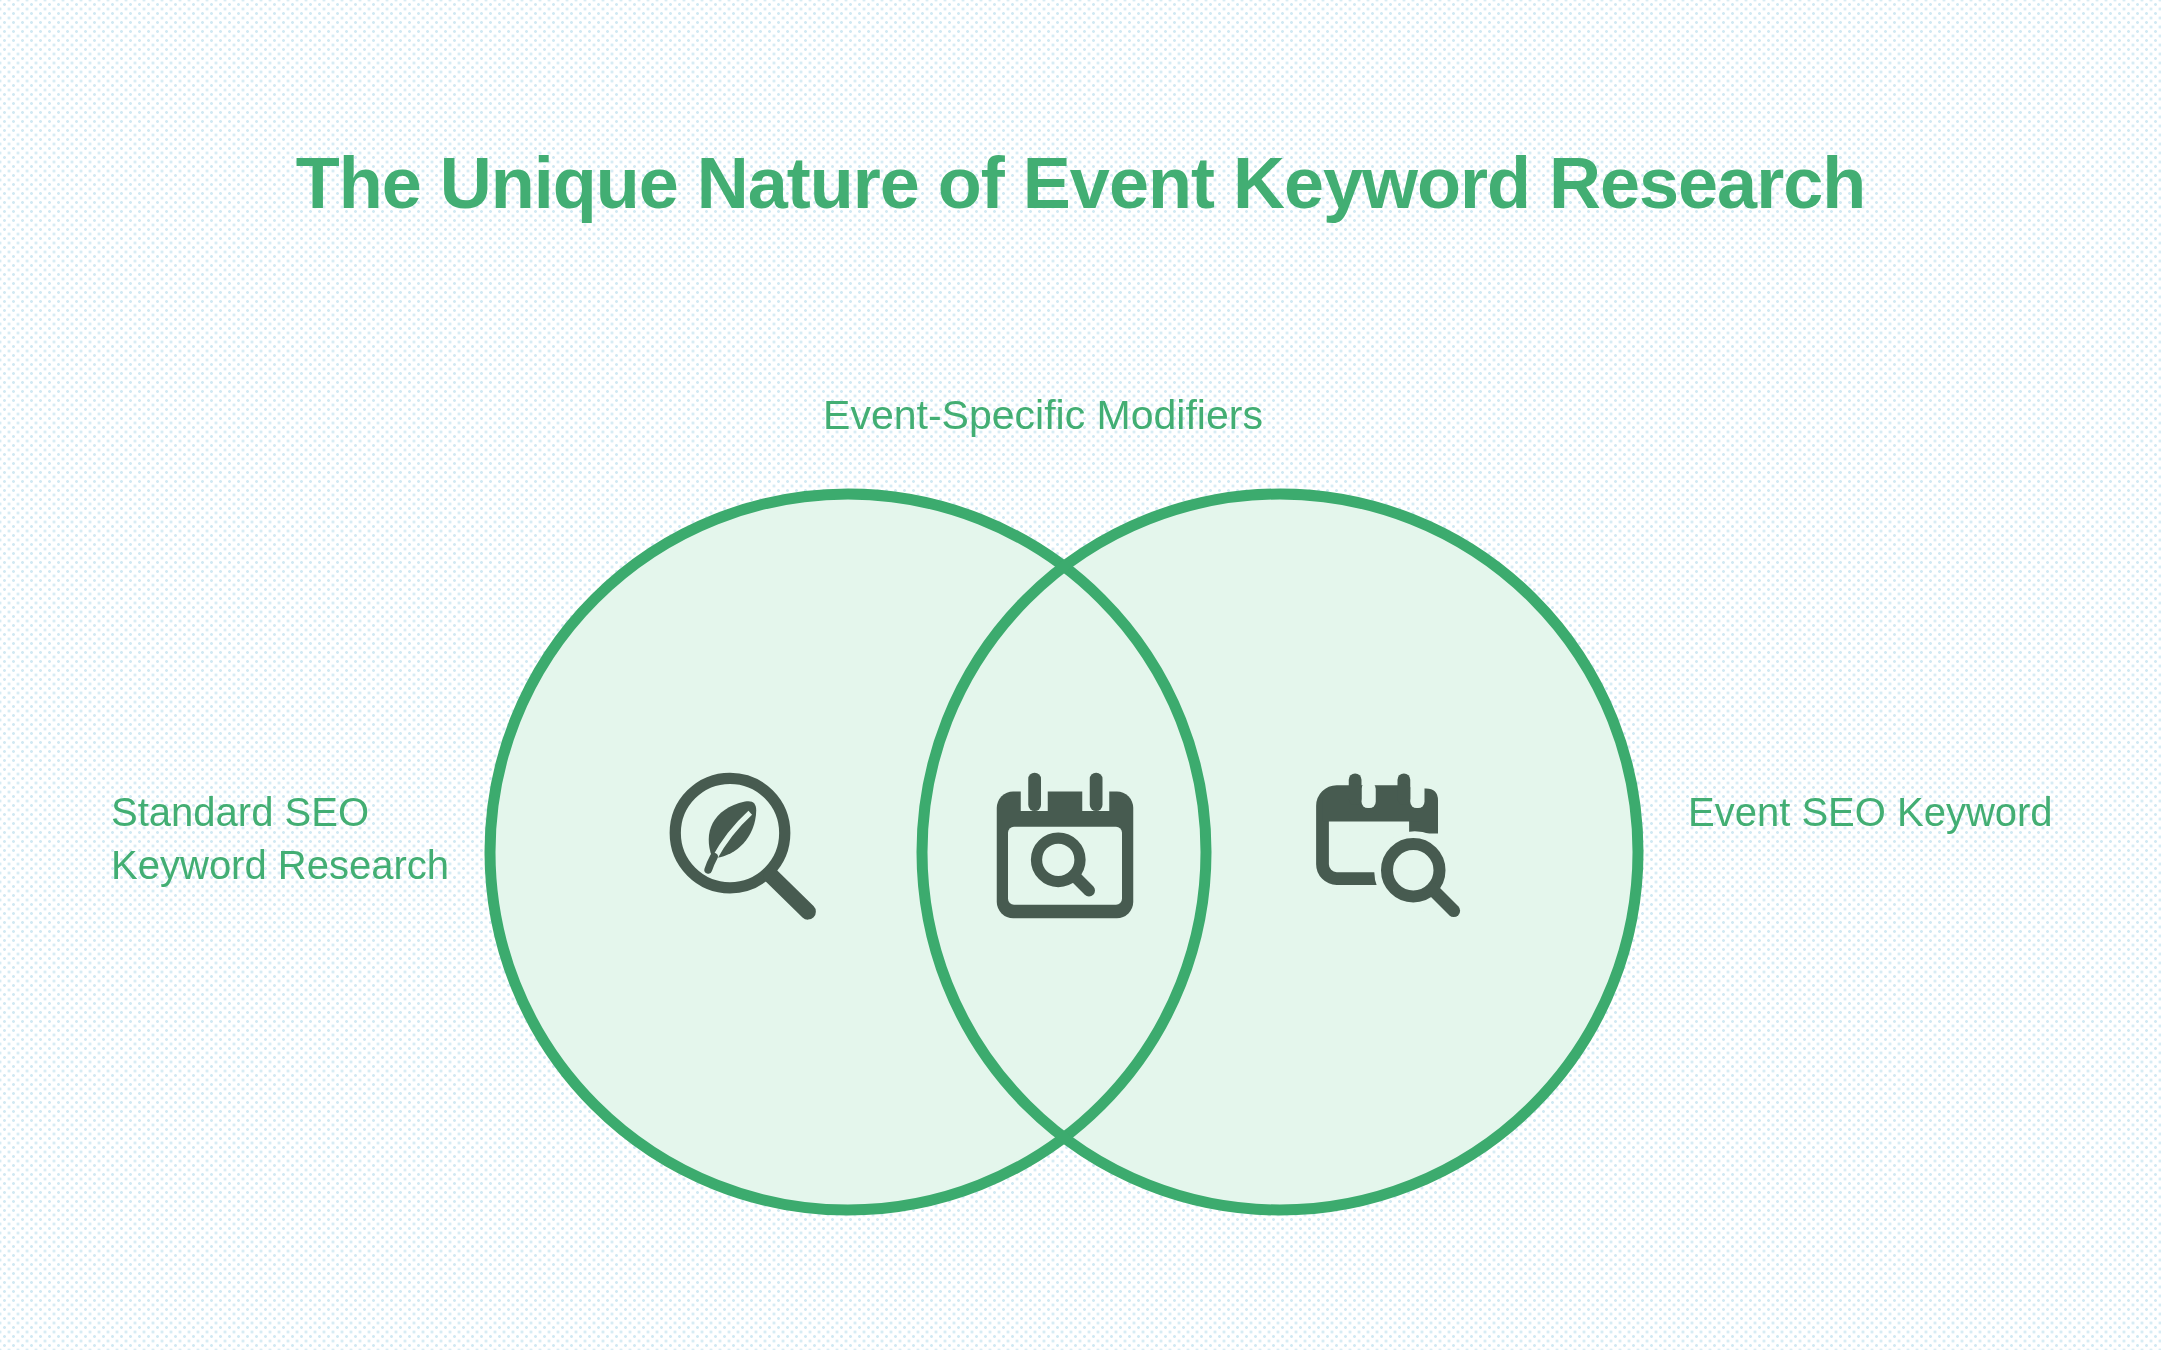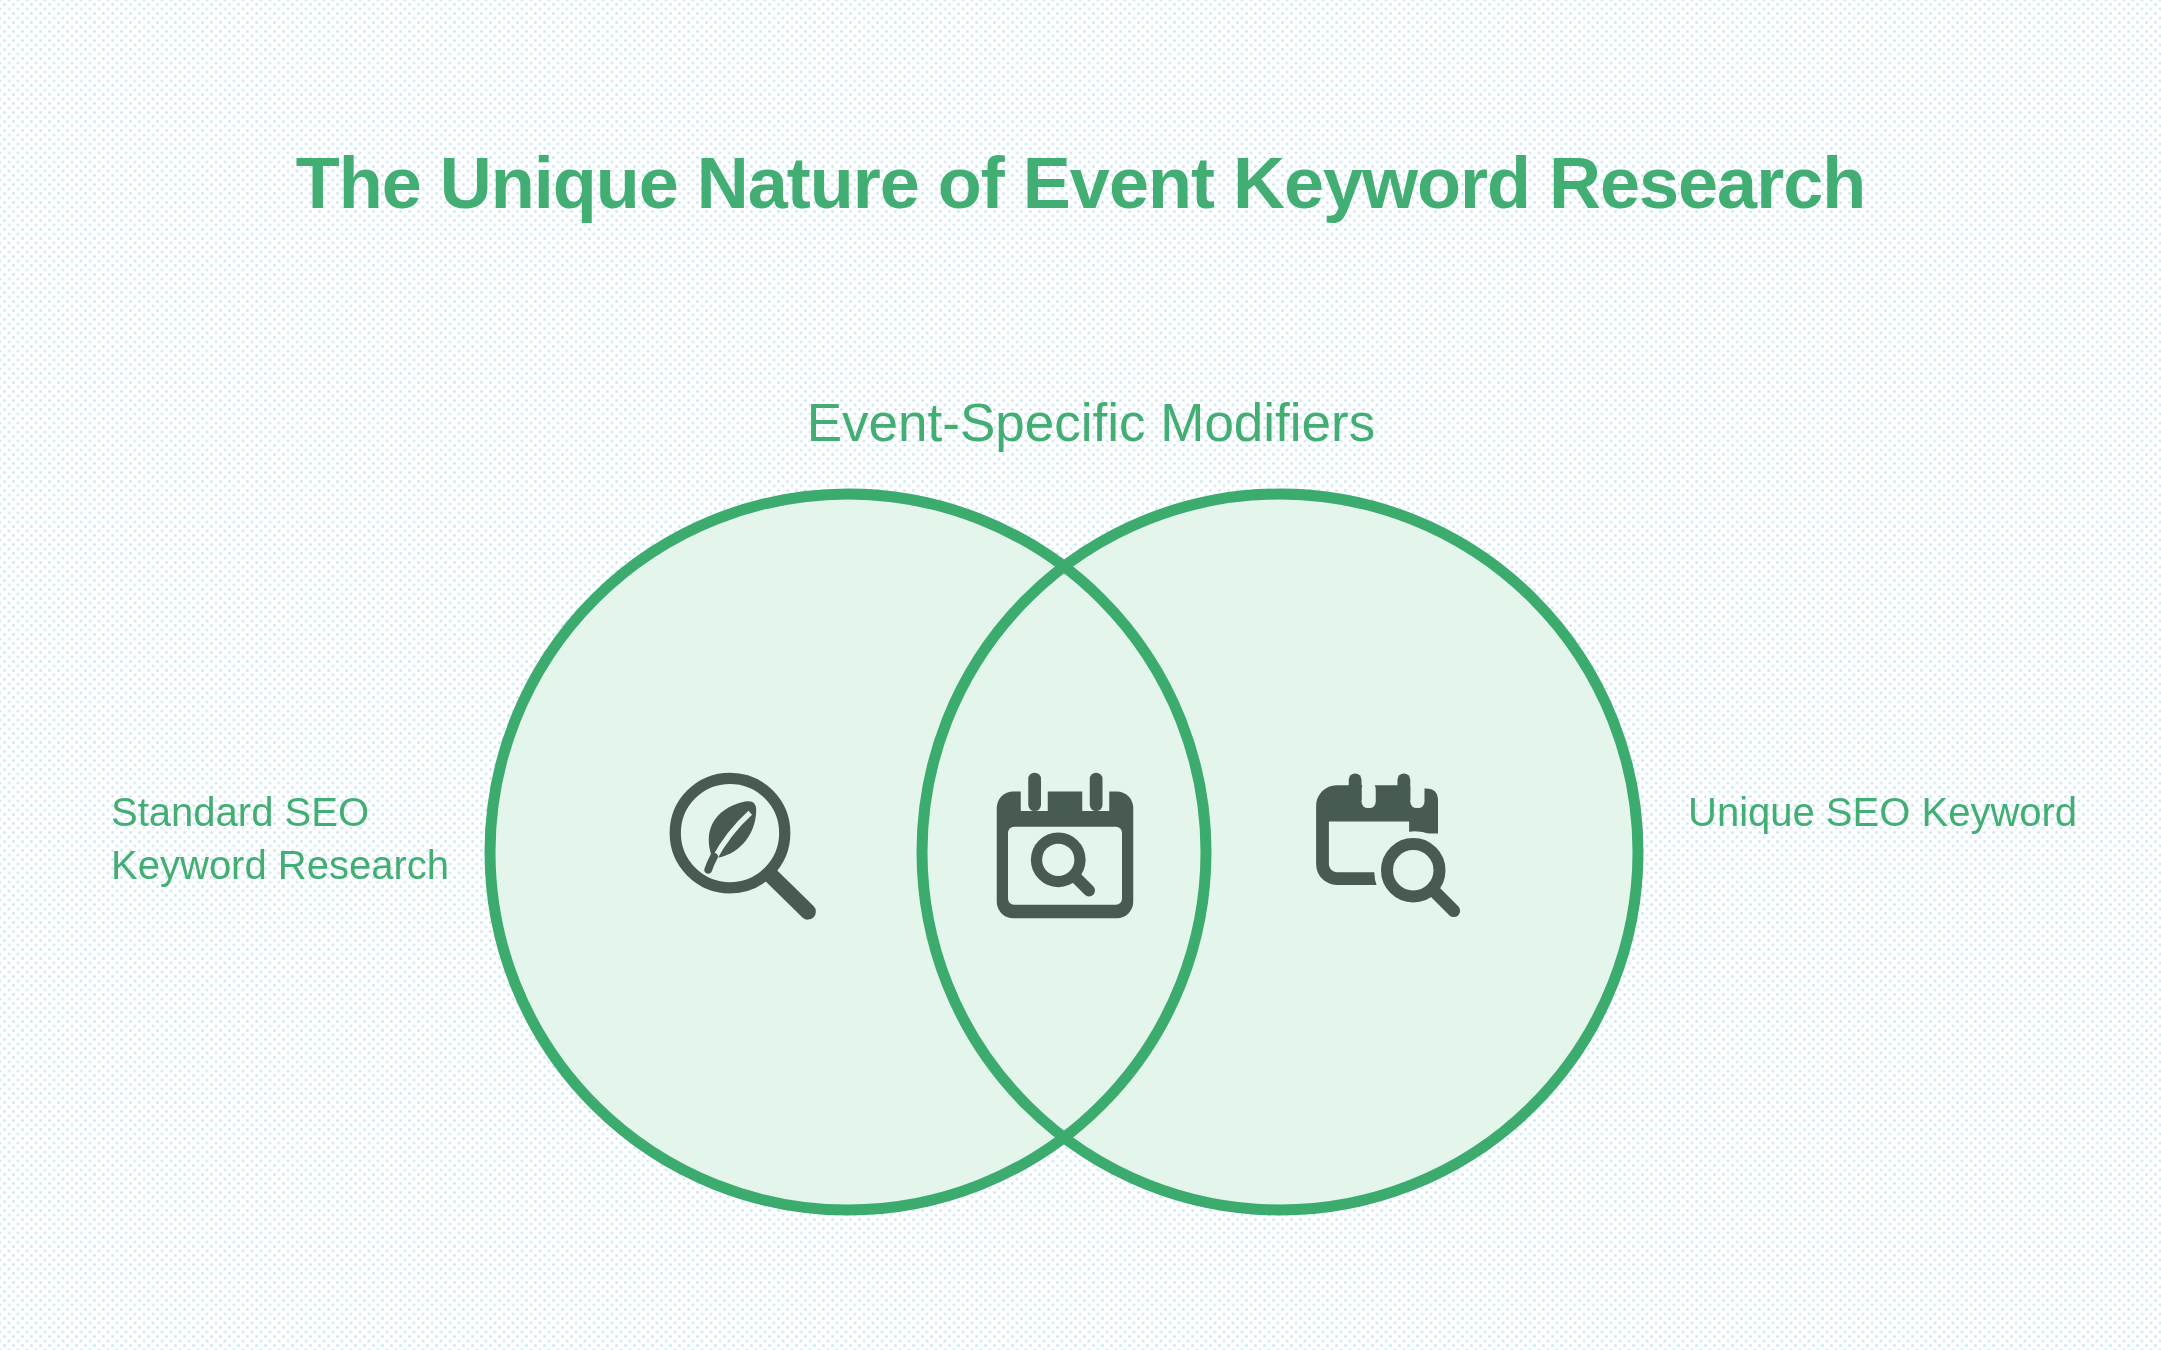--- a/index.html
+++ b/index.html
@@ -35,24 +35,23 @@
   }
 
   .venn-svg { position: absolute; left: 0; top: 0; }
   .venn-fill  { fill: var(--circle-fill); stroke: none; }
   .venn-ring  { fill: none; stroke: var(--circle-stroke); stroke-width: 11px; }
 
   .overlap-label {
     position: absolute;
     top: 392px; left: 1043px;
     transform: translateX(-50%);
-    font-size: 53px;
+    font-size: 41px;
     color: var(--accent-green);
     white-space: nowrap;
-    margin-left: 48px;
   }
 
   .side-label {
     position: absolute;
     top: 786px;
     font-size: 40px;
     line-height: 53px;
     color: var(--accent-green);
     white-space: nowrap;
   }
@@ -84,21 +83,21 @@
   </svg>
 
   <div class="overlap-label">Event-Specific Modifiers</div>
 
   <div class="side-label left">
     <div>Standard SEO</div>
     <div>Keyword Research</div>
   </div>
 
   <div class="side-label right">
-    <div>Unique SEO Keyword</div>
+    <div>Event SEO Keyword</div>
   </div>
 
   <svg class="icon icon-left" viewBox="0 0 100 100">
     <circle class="ic-dark-stroke" cx="42" cy="42" r="36.5" stroke-width="7.5"></circle>
     <path class="ic-dark-fill" d="M30 58 C 24 42, 30 26, 52 21 C 57 20, 59.5 22, 59.5 27 C 59 45, 46 57, 33 58.5 Z"></path>
     <path class="ic-light-stroke" d="M31 60 C 38 47, 45 38, 55.5 28.5" stroke-width="3.6"></path>
     <path class="ic-dark-stroke" d="M27.5 66.5 C 28.7 63, 29.7 60.8, 31.3 57.8" stroke-width="5.2" stroke-linecap="round"></path>
     <line class="ic-dark-stroke" x1="69.5" y1="70.5" x2="94" y2="94.5" stroke-width="10.5" stroke-linecap="round"></line>
   </svg>
 

